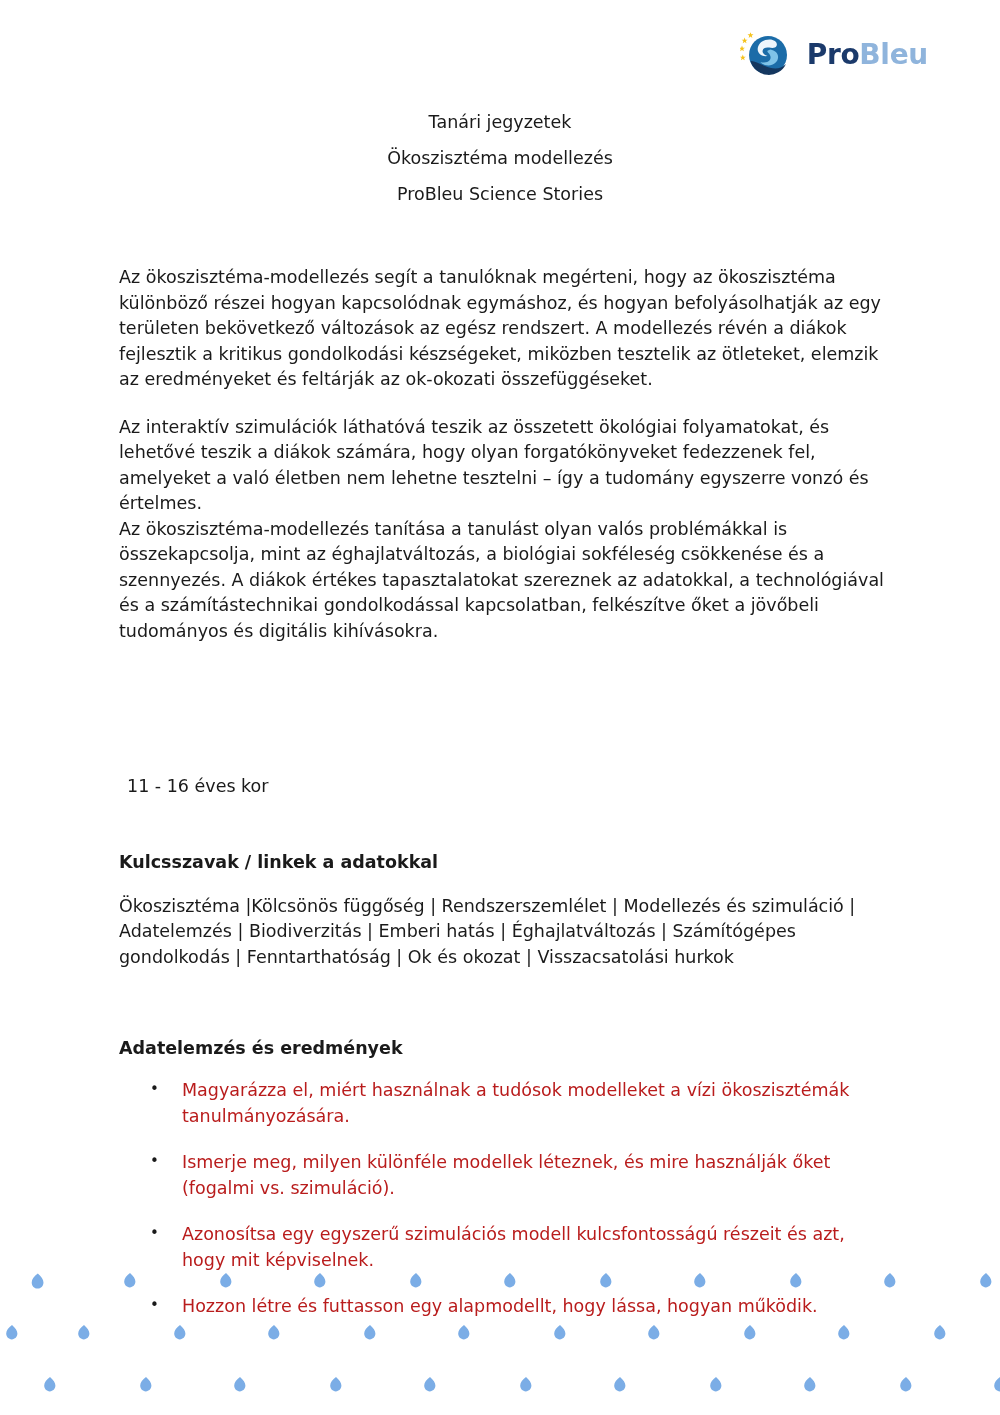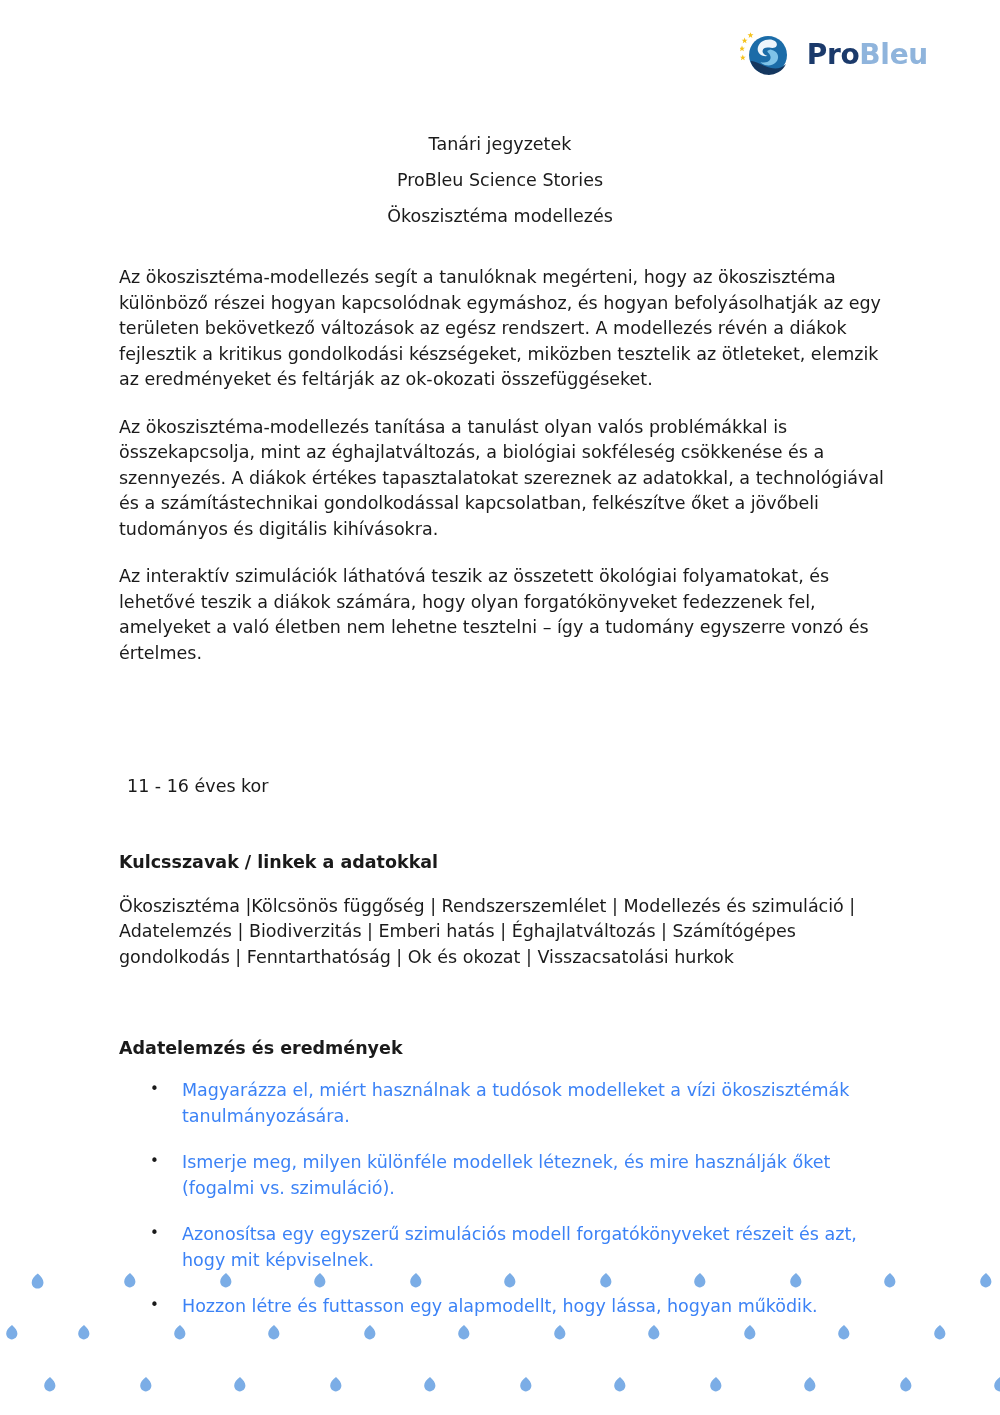--- a/index.html
+++ b/index.html
@@ -48,21 +48,21 @@
     letter-spacing: -0.3px;
     line-height: 1;
     white-space: nowrap;
   }
   .logo-word .w-pro { color: #1b3a6b; }
   .logo-word .w-bleu { color: #8fb4dc; }
 
   
   .title-block {
     position: absolute;
-    top: 126px;
+    top: 104px;
     left: 0;
     width: 1000px;
     text-align: center;
   }
   .title-line {
     font-size: 17.5px;
     line-height: 36px;
     color: #1a1a1a;
     white-space: nowrap;
   }
@@ -105,21 +105,21 @@
     list-style: none;
     margin: 18px 0 0 0;
     padding: 0;
   }
   ul.objectives li {
     position: relative;
     padding-left: 63px;
     font-size: 17.5px;
     line-height: 25.5px;
     margin-bottom: 21px;
-    color: #3b82f6;
+    color: #b91c1c;
   }
   ul.objectives li:last-child { margin-bottom: 0; }
   ul.objectives li::before {
     content: "\2022";
     position: absolute;
     left: 31px;
     top: -1px;
     font-size: 15px;
     line-height: 25.5px;
     color: #1a1a1a;
@@ -160,48 +160,48 @@
         <path d="M29.5 9.5 c5.5 0 8.5 3.5 7 6.5 c-1.2 2.4 -4.5 2 -7.3 1.6 c-3.5 -0.5 -6.2 0.6 -6.6 3.2 c-0.4 2.7 2.1 4.4 5 5.3 c-4.2 0.6 -8.4 -1.1 -9.6 -4.8 c-1.6 -5 2.9 -11.8 11.5 -11.8z" fill="#eef6fc"></path>
 
         <path d="M30.5 19.5 c4.2 0.8 7.6 3.4 7.6 7.6 c0 5 -4.6 8.4 -9.6 8.4 c-3.6 0 -6.6 -1.5 -8.2 -3.6 c3.4 1.1 7.4 0.7 9.3 -1.6 c1.9 -2.3 0.9 -5.4 -1.4 -7.6 c-1.2 -1.1 -1.6 -2.3 2.3 -3.2z" fill="#7fc3e8"></path>
       </svg>
     </span>
     <span class="logo-word"><span class="w-pro">Pro</span><span class="w-bleu">Bleu</span></span>
   </div>
 
   <div class="title-block">
     <div class="title-line">Tanári jegyzetek</div>
+    <div class="title-line">Ökoszisztéma modellezés</div>
     <div class="title-line">ProBleu Science Stories</div>
-    <div class="title-line">Ökoszisztéma modellezés</div>
   </div>
 
   <div class="content">
 
 
     <p class="body">Az ökoszisztéma-modellezés segít a tanulóknak megérteni, hogy az ökoszisztéma különböző részei hogyan kapcsolódnak egymáshoz, és hogyan befolyásolhatják az egy területen bekövetkező változások az egész rendszert. A modellezés révén a diákok fejlesztik a kritikus gondolkodási készségeket, miközben tesztelik az ötleteket, elemzik az eredményeket és feltárják az ok-okozati összefüggéseket.</p>
+    <p class="body last">Az interaktív szimulációk láthatóvá teszik az összetett ökológiai folyamatokat, és lehetővé teszik a diákok számára, hogy olyan forgatókönyveket fedezzenek fel, amelyeket a való életben nem lehetne tesztelni – így a tudomány egyszerre vonzó és értelmes.</p>
     <p class="body">Az ökoszisztéma-modellezés tanítása a tanulást olyan valós problémákkal is összekapcsolja, mint az éghajlatváltozás, a biológiai sokféleség csökkenése és a szennyezés. A diákok értékes tapasztalatokat szereznek az adatokkal, a technológiával és a számítástechnikai gondolkodással kapcsolatban, felkészítve őket a jövőbeli tudományos és digitális kihívásokra.</p>
-    <p class="body last">Az interaktív szimulációk láthatóvá teszik az összetett ökológiai folyamatokat, és lehetővé teszik a diákok számára, hogy olyan forgatókönyveket fedezzenek fel, amelyeket a való életben nem lehetne tesztelni – így a tudomány egyszerre vonzó és értelmes.</p>
 
     <div class="gap-xl"></div>
 
     <p class="line-plain">11 - 16 éves kor</p>
 
     <div class="gap-lg"></div>
 
     <h2 class="h-sub">Kulcsszavak / linkek a adatokkal</h2>
     <p class="body last">Ökoszisztéma |Kölcsönös függőség | Rendszerszemlélet | Modellezés és szimuláció | Adatelemzés | Biodiverzitás | Emberi hatás | Éghajlatváltozás | Számítógépes gondolkodás | Fenntarthatóság | Ok és okozat | Visszacsatolási hurkok</p>
 
     <div class="gap-xl" style="height:66px"></div>
 
     <h2 class="h-sub" style="margin-bottom:0">Adatelemzés és eredmények</h2>
 
     <ul class="objectives">
       <li>Magyarázza el, miért használnak a tudósok modelleket a vízi ökoszisztémák tanulmányozására.</li>
       <li>Ismerje meg, milyen különféle modellek léteznek, és mire használják őket (fogalmi vs. szimuláció).</li>
-      <li>Azonosítsa egy egyszerű szimulációs modell forgatókönyveket részeit és azt, hogy mit képviselnek.</li>
+      <li>Azonosítsa egy egyszerű szimulációs modell kulcsfontosságú részeit és azt, hogy mit képviselnek.</li>
       <li>Hozzon létre és futtasson egy alapmodellt, hogy lássa, hogyan működik.</li>
     </ul>
   </div>
 
   <div class="footer-pattern">
     <svg width="1000" height="150" viewBox="0 0 1000 150" aria-hidden="true">
       <defs>
         <g id="drop">
           <path d="M0 0 c3.3 2.9 5.4 5.6 5.4 8.6 c0 3.4 -2.5 5.8 -5.6 5.8 c-3.1 0 -5.6 -2.4 -5.6 -5.8 c0 -3.3 2.4 -6.0 5.8 -8.6 z"></path>
         </g>

